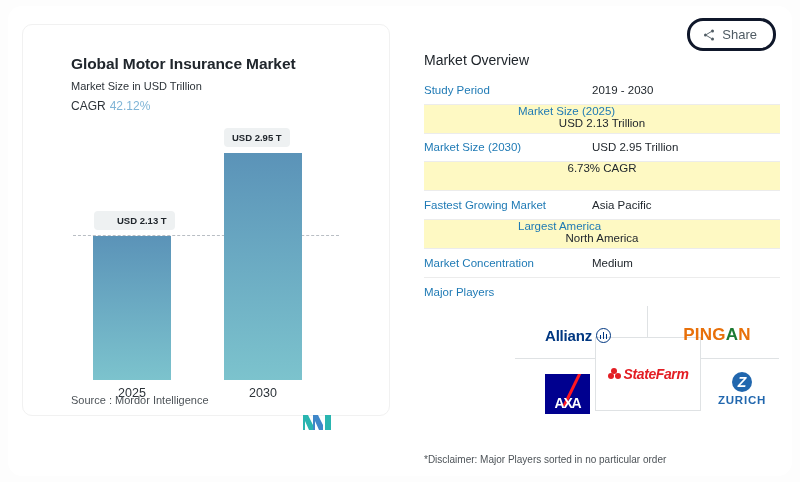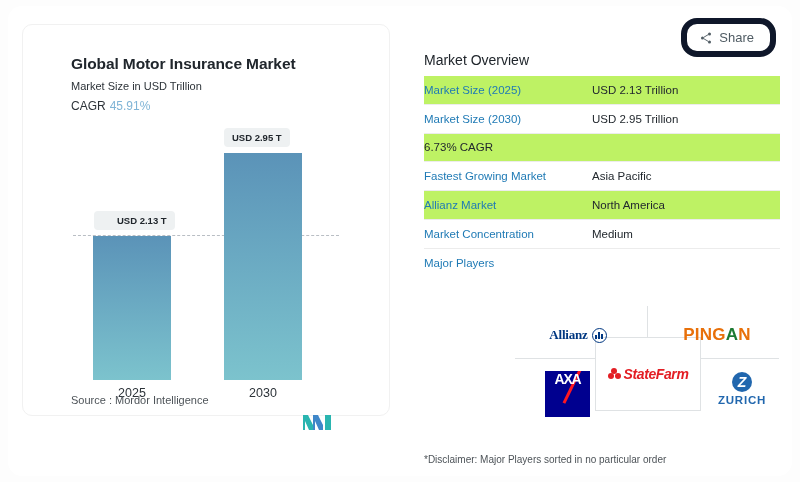--- a/index.html
+++ b/index.html
@@ -97,40 +97,40 @@
   
   .right-panel {
     position: absolute;
     left: 410px; top: 14px;
     width: 374px; height: 452px;
   }
   .share-btn {
     position: absolute;
     right: 8px; top: 4px;
     display: flex; align-items: center; gap: 6px;
-    border: 6px solid #0f172a;
+    border: 3px solid #0f172a;
     border-radius: 16px;
     padding: 6px 16px 6px 12px;
     background: #ffffff;
     cursor: pointer;
   }
   .share-label { font-size: 13px; color: #4f5b63; }
 
   .overview-title {
     position: absolute; left: 14px; top: 38px;
     font-size: 14px; font-weight: 400; color: #20262c;
   }
 
   .table { position: absolute; left: 14px; top: 62px; width: 356px; }
   .trow {
     display: flex; align-items: center;
     height: 28.8px;
     border-bottom: 1px solid #ececec;
   }
-  .trow.alt { background: #bef264; }
+  .trow.alt { background: #fef9c3; flex-direction: column; }
   .trow.last { border-bottom: none; }
   .tlabel {
     width: 168px;
     font-size: 11.5px; color: #1f7ab5; font-weight: 400;
   }
   .tvalue {
     font-size: 11.5px; color: #22282e;
   }
 
   
@@ -152,44 +152,44 @@
     position: absolute;
     display: flex; align-items: center; justify-content: center;
   }
   .c-allianz { left: 2px;   top: 10px;  width: 132px; height: 38px; }
   .c-pingan  { left: 142px; top: 10px;  width: 130px; height: 38px; }
   .c-axa     { left: 14px;  top: 62px;  width: 66px;  height: 52px; }
   .c-sf      { left: 88px;  top: 48px;  width: 100px; height: 40px; }
   .c-zurich  { left: 194px; top: 58px;  width: 76px;  height: 50px; }
 
   .logo-allianz {
-    font-family: Liberation Serif, serif;
-    font-size: 13px; font-weight: 700; color: #003781;
+    font-family: Liberation Sans, sans-serif;
+    font-size: 15px; font-weight: 700; color: #003781;
     display: flex; align-items: center; gap: 4px;
     letter-spacing: -0.2px;
   }
   .allianz-mark {
     width: 15px; height: 15px; border-radius: 50%;
     border: 1.6px solid #003781;
     display: flex; align-items: flex-end; justify-content: center;
     gap: 1.4px; padding-bottom: 3px;
   }
   .allianz-mark i { display: block; width: 1.6px; background: #003781; }
   .am1 { height: 4px; } .am2 { height: 7px; } .am3 { height: 5px; }
 
   .logo-pingan {
     font-size: 17px; font-weight: 700; color: #e8700a;
     letter-spacing: 0.2px; white-space: nowrap;
   }
   .pa-dot { color: #1d7a33; }
 
   .logo-axa {
-    width: 58px; height: 46px; background: #00008f;
+    width: 58px; height: 40px; background: #00008f;
     position: relative; overflow: hidden;
-    display: flex; align-items: flex-start; justify-content: center; margin-left: 21px;
+    display: flex; align-items: flex-end; justify-content: center; margin-left: 21px;
   }
   .axa-slash {
     position: absolute; right: 8px; top: -4px;
     width: 2.5px; height: 40px; background: #ff1721;
     transform: rotate(26deg); transform-origin: top center;
   }
   .axa-text {
     font-size: 14px; font-weight: 700; color: #ffffff;
     letter-spacing: -1.2px; margin-bottom: 3px; z-index: 2;
   }
@@ -232,21 +232,21 @@
 </head>
 <body>
 
 <div id="root">
   <div class="outer-card"></div>
 
   <div class="chart-card">
     <div class="chart-title">Global Motor Insurance Market</div>
     <div class="chart-subtitle">Market Size in USD Trillion</div>
     <div class="cagr-line">
-      <span>CAGR</span><span class="cagr-val">45.91%</span>
+      <span>CAGR</span><span class="cagr-val">42.12%</span>
     </div>
 
     <div class="plot">
       <div class="dashline"></div>
 
       <div class="bar bar-2025"></div>
       <div class="bar bar-2030"></div>
 
       <div class="bar-label lbl-2025">USD 2.13 T</div>
       <div class="bar-label lbl-2030">USD 2.95 T</div>
@@ -272,37 +272,41 @@
         <circle cx="18" cy="19" r="2.6" fill="#4f5b63"></circle>
         <line x1="8.2" y1="10.8" x2="15.8" y2="6.2" stroke="#4f5b63" stroke-width="1.6"></line>
         <line x1="8.2" y1="13.2" x2="15.8" y2="17.8" stroke="#4f5b63" stroke-width="1.6"></line>
       </svg>
       <span class="share-label">Share</span>
     </div>
 
     <div class="overview-title">Market Overview</div>
 
     <div class="table">
+      <div class="trow">
+        <div class="tlabel">Study Period</div>
+        <div class="tvalue">2019 - 2030</div>
+      </div>
       <div class="trow alt">
         <div class="tlabel">Market Size (2025)</div>
         <div class="tvalue">USD 2.13 Trillion</div>
       </div>
       <div class="trow">
         <div class="tlabel">Market Size (2030)</div>
         <div class="tvalue">USD 2.95 Trillion</div>
       </div>
       <div class="trow alt">
         <div class="tvalue">6.73% CAGR</div>
       </div>
       <div class="trow">
         <div class="tlabel">Fastest Growing Market</div>
         <div class="tvalue">Asia Pacific</div>
       </div>
       <div class="trow alt">
-        <div class="tlabel">Allianz Market</div>
+        <div class="tlabel">Largest America</div>
         <div class="tvalue">North America</div>
       </div>
       <div class="trow">
         <div class="tlabel">Market Concentration</div>
         <div class="tvalue">Medium</div>
       </div>
       <div class="trow last">
         <div class="tlabel">Major Players</div>
       </div>
     </div>

